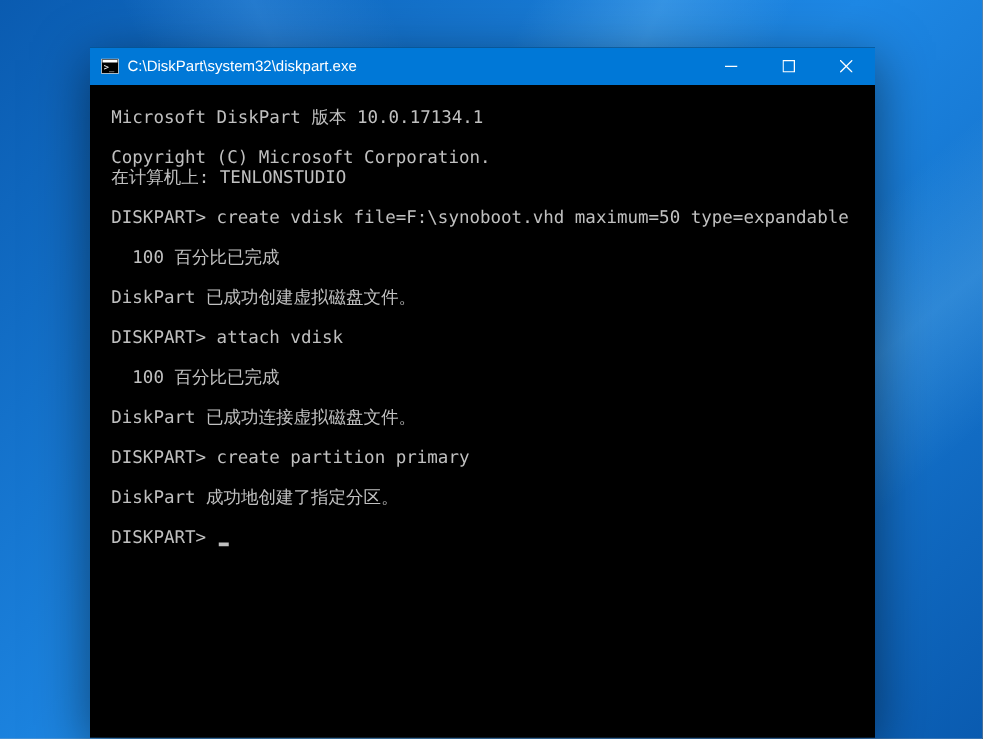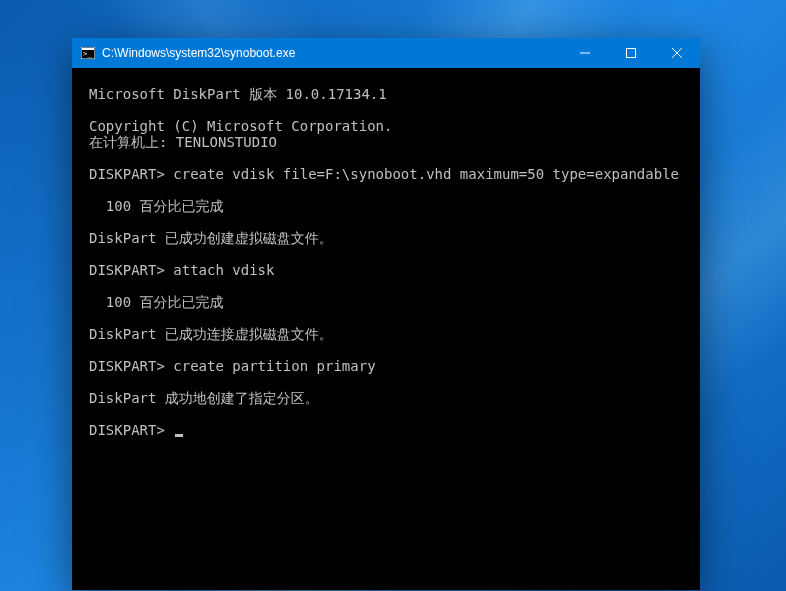--- a/index.html
+++ b/index.html
@@ -127,21 +127,21 @@
 
 <div class="window">
   <div class="titlebar">
     <span class="titlebar-icon">
       <svg viewBox="0 0 14 12">
         <rect x="0" y="0" width="14" height="12" fill="#000" stroke="#fff" stroke-width="1"></rect>
         <rect x="1" y="1" width="12" height="2" fill="#fff"></rect>
         <text x="2" y="9" font-size="7" fill="#fff" font-family="monospace">&gt;_</text>
       </svg>
     </span>
-    <span class="titlebar-title">C:\Windows\system32\synoboot.exe</span>
+    <span class="titlebar-title">C:\DiskPart\system32\diskpart.exe</span>
     <div class="titlebar-buttons">
       <div class="titlebar-btn">
         <svg width="10" height="10" viewBox="0 0 10 10">
             <line x1="0" y1="5" x2="10" y2="5" stroke="#fff" stroke-width="1"></line>
           </svg>
       </div>
       <div class="titlebar-btn">
         <svg width="10" height="10" viewBox="0 0 10 10">
             <rect x="0.5" y="0.5" width="9" height="9" fill="none" stroke="#fff" stroke-width="1"></rect>
           </svg>

